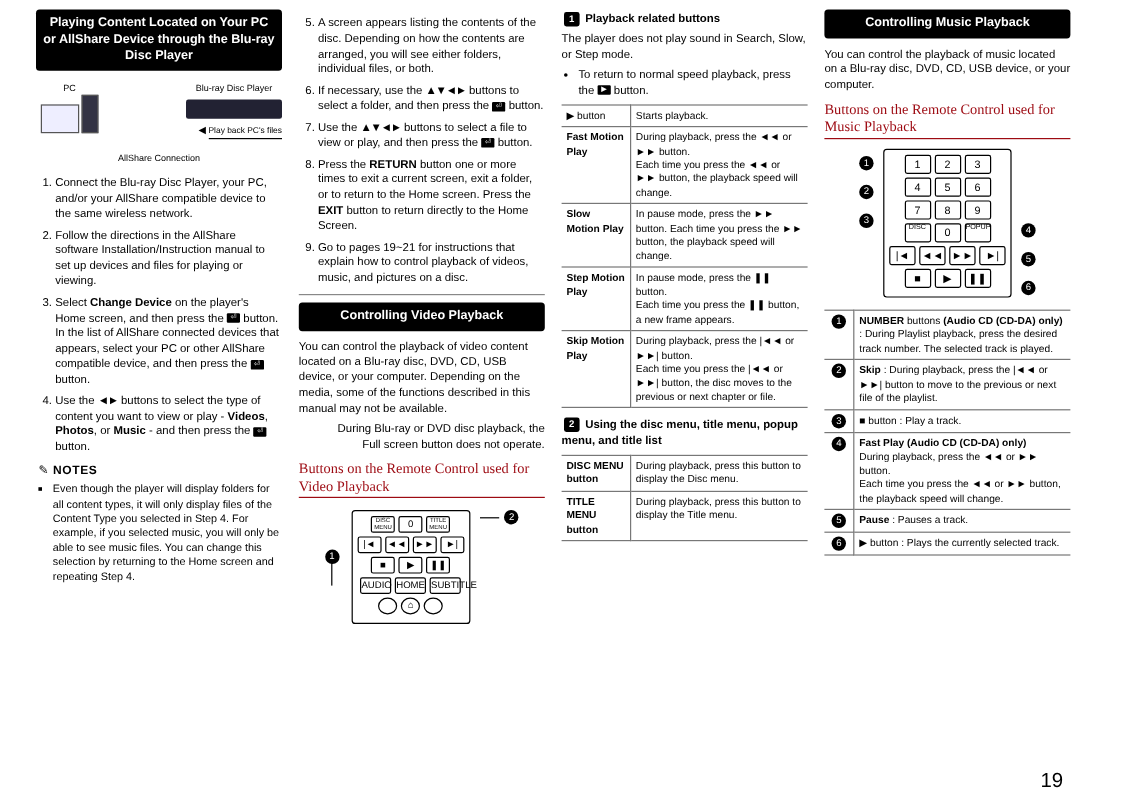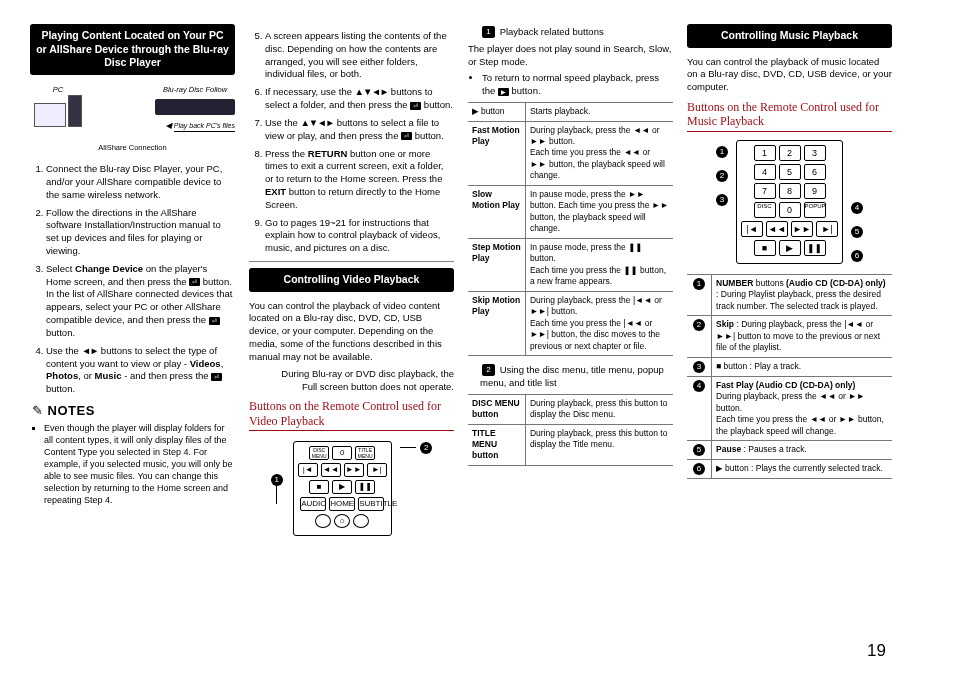--- a/index.html
+++ b/index.html
@@ -5,21 +5,21 @@
   body {
     margin: 0;
     font-family: Arial, Helvetica, sans-serif;
     background: #fff;
     color: #000;
   }
   .page {
     width: 922px;
     height: 673px;
     box-sizing: border-box;
-    padding: 24px 30px 10px 30px;
+    padding: 8px 30px 10px 30px;
     display: flex;
     flex-direction: column;
     position: relative;
   }
   .cols {
     display: flex;
     gap: 14px;
     flex: 1;
   }
   .col {
@@ -41,21 +41,20 @@
   .figure {
     margin: 10px 0 10px 0;
     text-align: center;
   }
   .fig-pc {
     display: flex;
     align-items: flex-start;
     justify-content: center;
     gap: 8px;
     font-size: 7.5px;
-    font-style: italic;
   }
   .pc-box, .bdp-box { text-align: center; }
   .pc-img {
     width: 56px; height: 42px; position: relative;
   }
   .monitor { width: 30px; height: 22px; border: 1px solid #555; background:#eef; display:inline-block; vertical-align:bottom;}
   .tower { width: 12px; height: 30px; border:1px solid #555; background:#334; display:inline-block; margin-left:2px; vertical-align:bottom;}
   .bdp-img { width: 80px; height: 16px; background:#223; border-radius:2px; margin: 4px auto 2px auto;}
   .arrow-lbl { font-size:7px; text-align:left; border-bottom:1px solid #000; padding-bottom:1px; display:inline-block; margin-top:4px;}
   ol { margin: 6px 0 6px 0; padding-left: 16px; }
@@ -66,21 +65,21 @@
     width: 11px; height: 8px;
     background:#000;
     color:#fff;
     font-size:6px;
     text-align:center;
     line-height:8px;
     vertical-align:middle;
     border-radius:1px;
   }
   .notes-hd {
-    font-size: 13px;
+    font-size: 10px;
     letter-spacing: 0.5px;
     margin: 4px 0 2px 2px;
   }
   .note-sym { font-family: serif; }
   ul.notes { margin: 0 0 0 14px; padding: 0; font-size: 9px; }
   ul.notes li { list-style: square; margin-bottom:3px;}
   .arrows { font-family: serif; letter-spacing:-1px;}
   .subhead {
     font-family: Georgia, 'Times New Roman', serif;
     font-size: 12px;
@@ -137,23 +136,23 @@
   }
   table.tbl td:first-child {
     border-right: 1px solid #777;
     width: 28%;
     font-weight: normal;
   }
   table.tbl.music td:first-child {
      width: 12%; text-align:center;
   }
   .sec-title {
-    font-weight: normal;
+    font-weight: bold;
     font-size: 9.5px;
-    margin: 2px 0 4px 12px;
+    margin: 2px 0 4px 0;
   }
   .bullets { margin:4px 0 4px 0; padding-left: 14px;}
   .bullets li { list-style: disc; }
   .numpad {
     display:inline-block;
     border:1.5px solid #000;
     padding:4px;
     border-radius:3px;
   }
   .numpad .row { display:flex; gap:3px; justify-content:center; margin-bottom:3px;}
@@ -189,21 +188,21 @@
       <div class="blackbox">Playing Content Located on Your PC or AllShare Device through the Blu-ray Disc Player</div>
 
       <div class="figure">
         <div class="fig-pc">
           <div class="pc-box">
             <div>PC</div>
             <div class="pc-img"><span class="monitor"></span><span class="tower"></span></div>
           </div>
           <div style="flex:1"></div>
           <div class="bdp-box">
-            <div>Blu-ray Disc Follow</div>
+            <div>Blu-ray Disc Player</div>
             <div class="bdp-img"></div>
             <div style="text-align:right;">
               <span style="font-size:8px;">◀</span>
               <span class="arrow-lbl">Play back PC's files</span>
             </div>
           </div>
         </div>
         <div style="font-size:7.5px; margin-top:6px;">AllShare Connection</div>
       </div>
 

